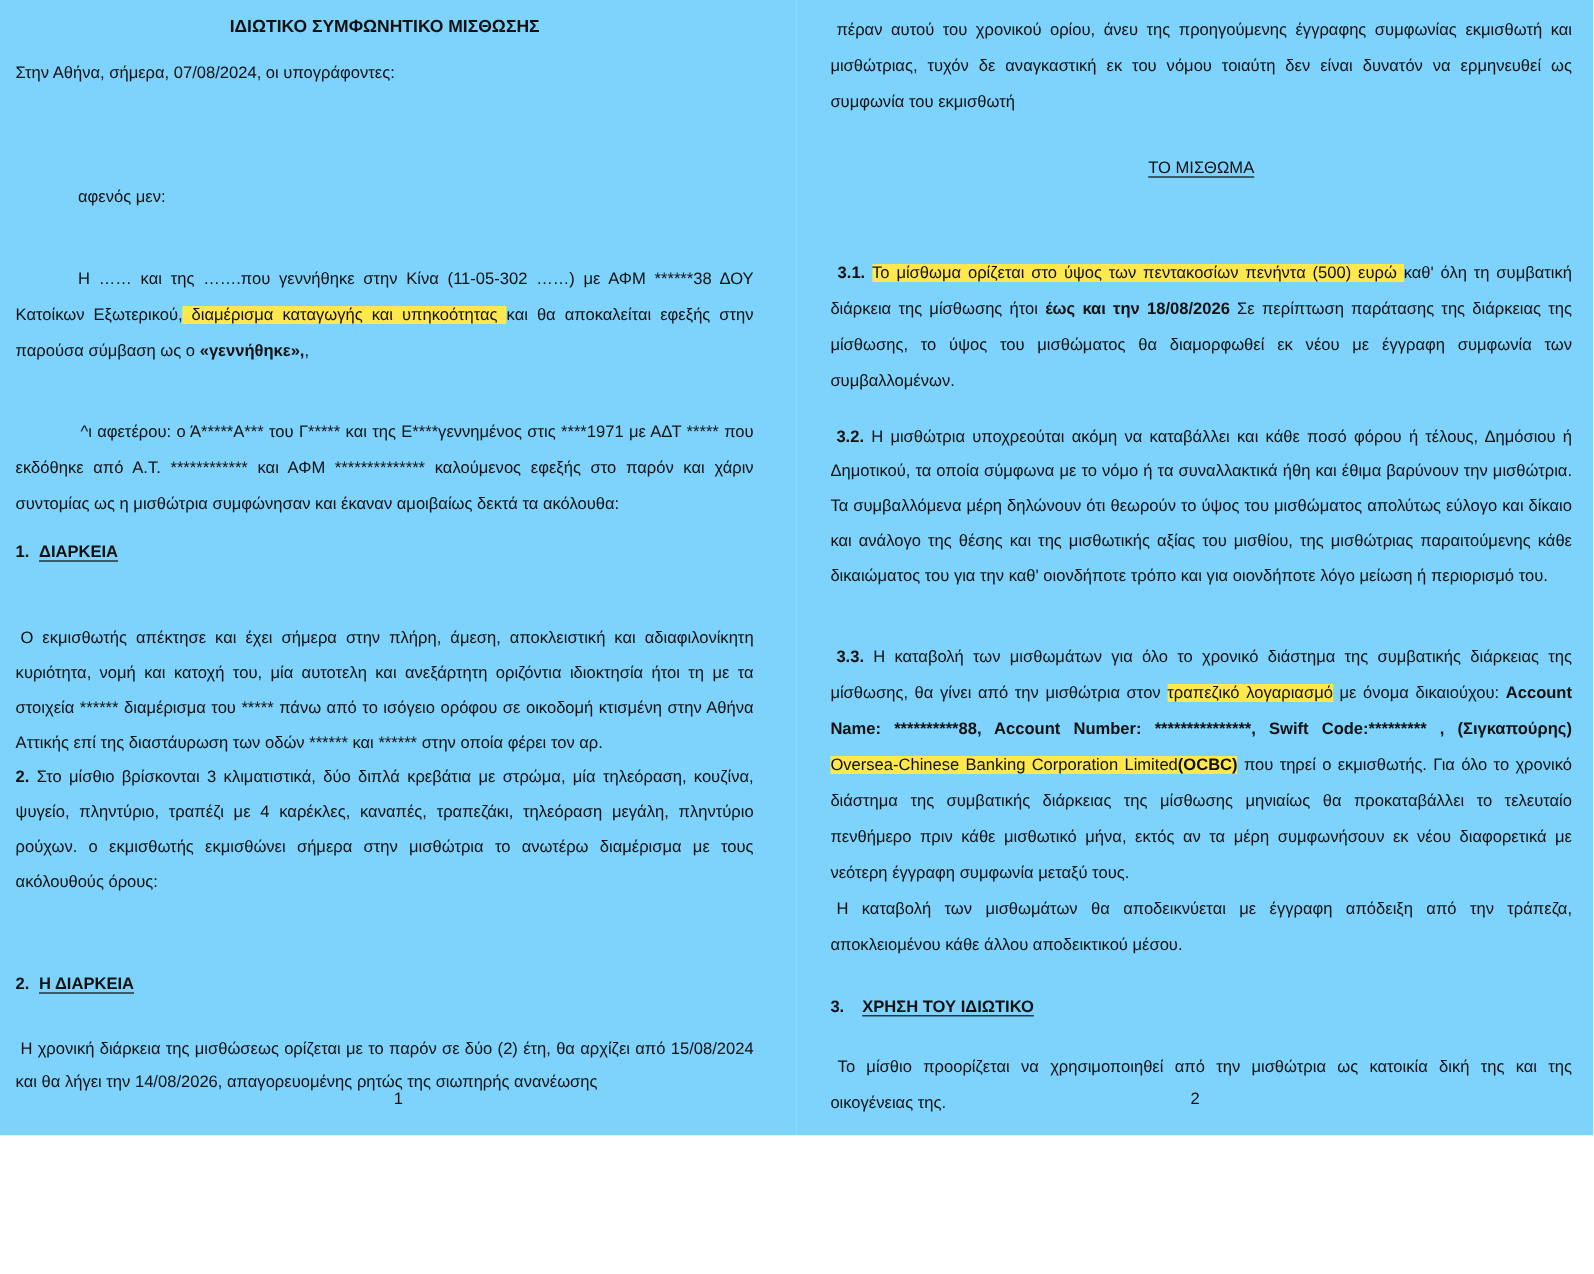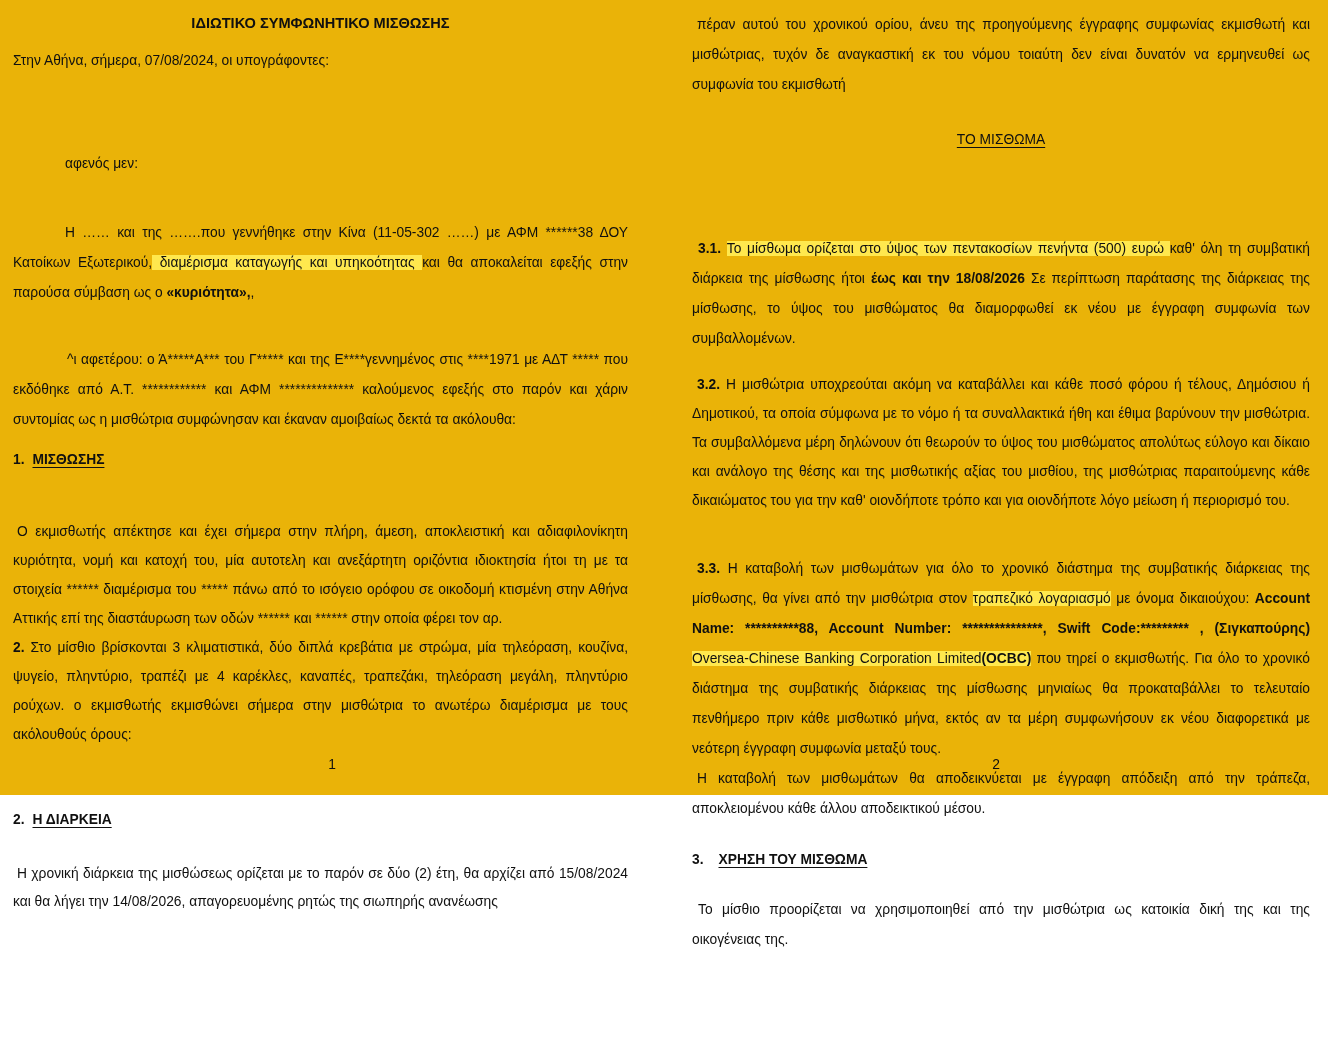--- a/index.html
+++ b/index.html
@@ -5,21 +5,21 @@
   html,body { margin:0; padding:0; background:#ffffff; }
   .sheet {
     position:relative;
     width:1328px; height:1062px;
     background:#ffffff;
     color:#101010;
     font-family:"Liberation Sans","DejaVu Sans",sans-serif;
     font-size:13.8px;
     overflow:hidden;
   }
-  .page { position:absolute; top:0; height:795px; box-sizing:border-box; background:#eab308; }
+  .page { position:absolute; top:0; height:946px; box-sizing:border-box; background:#7dd3fc; }
   .page-1 { left:0;   width:664px; padding:8px 36px 0 13px; }
   .page-2 { left:664px; width:664px; padding:10px 18px 0 28px; }
 
   p { margin:0; line-height:30px; text-align:justify; }
   .b  { font-weight:bold; }
   .hl { background:#ffe84e; }
 
   .doc-title { text-align:center; font-weight:bold; font-size:14.6px; line-height:30px; }
 
   .heading { font-weight:bold; text-align:left; }
@@ -34,21 +34,21 @@
   .pg1-h1     { margin-top:10px; }
   .pg1-s1p1   { margin-top:42px; text-indent:4px; line-height:29px; }
   .pg1-s1p2   { line-height:29px; }
   .pg1-h2     { margin-top:56px; }
   .pg1-s2p1   { margin-top:25px; text-indent:4px; line-height:28px; }
 
   
   .pg2-cont  { text-indent:5px; }
   .pg2-h3    { margin-top:25px; text-align:center; }
   .pg2-h3 .label { text-decoration:underline; text-underline-offset:3px; }
-  .pg2-p31   { margin-top:79px; text-indent:6px; }
+  .pg2-p31   { margin-top:58px; text-indent:6px; }
   .pg2-p32   { margin-top:16px;  text-indent:5px; line-height:29px; }
   .pg2-p33   { margin-top:39px; text-indent:5px; }
   .pg2-p33b  { text-indent:5px; }
   .pg2-h4    { margin-top:21px; }
   .pg2-h4 .num { margin-right:15px; }
   .pg2-p41   { margin-top:20px; text-indent:6px; }
 
   .pageno {
     position:absolute; bottom:22px; left:0; width:100%;
     text-align:center; line-height:16px;
@@ -60,25 +60,25 @@
 <div class="sheet">
 
   <div class="page page-1">
 
     <p class="doc-title">ΙΔΙΩΤΙΚΟ ΣΥΜΦΩΝΗΤΙΚΟ ΜΙΣΘΩΣΗΣ</p>
 
     <p class="pg1-intro">Στην Αθήνα, σήμερα, 07/08/2024, οι υπογράφοντες:</p>
 
     <p class="pg1-afenos">αφενός μεν:</p>
 
-    <p class="pg1-party1"><span>Η …… και της …….που γεννήθηκε στην Κίνα (11-05-302 ……) με ΑΦΜ ******38 ΔΟΥ Κατοίκων Εξωτερικού,</span><span class="hl"> διαμέρισμα καταγωγής και υπηκοότητας </span><span>και θα αποκαλείται εφεξής στην παρούσα σύμβαση ως ο </span><span class="b">«κυριότητα»,</span><span>,</span></p>
+    <p class="pg1-party1"><span>Η …… και της …….που γεννήθηκε στην Κίνα (11-05-302 ……) με ΑΦΜ ******38 ΔΟΥ Κατοίκων Εξωτερικού,</span><span class="hl"> διαμέρισμα καταγωγής και υπηκοότητας </span><span>και θα αποκαλείται εφεξής στην παρούσα σύμβαση ως ο </span><span class="b">«γεννήθηκε»,</span><span>,</span></p>
 
     <p class="pg1-party2">^ι αφετέρου: ο Ά*****Α*** του Γ***** και της Ε****γεννημένος στις ****1971 με ΑΔΤ ***** που εκδόθηκε από Α.Τ. ************ και ΑΦΜ ************** καλούμενος εφεξής στο παρόν και χάριν συντομίας ως η μισθώτρια συμφώνησαν και έκαναν αμοιβαίως δεκτά τα ακόλουθα:</p>
 
-    <p class="heading pg1-h1"><span class="num">1.</span><span class="label">ΜΙΣΘΩΣΗΣ</span></p>
+    <p class="heading pg1-h1"><span class="num">1.</span><span class="label">ΔΙΑΡΚΕΙΑ</span></p>
 
     <p class="pg1-s1p1">Ο εκμισθωτής απέκτησε και έχει σήμερα στην πλήρη, άμεση, αποκλειστική και αδιαφιλονίκητη κυριότητα, νομή και κατοχή του, μία αυτοτελη και ανεξάρτητη οριζόντια ιδιοκτησία ήτοι τη με τα στοιχεία ****** διαμέρισμα του ***** πάνω από το ισόγειο ορόφου σε οικοδομή κτισμένη στην Αθήνα Αττικής επί της διαστάυρωση των οδών ****** και ****** στην οποία φέρει τον αρ.</p>
 
     <p class="pg1-s1p2"><span class="b">2.</span><span> Στο μίσθιο βρίσκονται 3 κλιματιστικά, δύο διπλά κρεβάτια με στρώμα, μία τηλεόραση, κουζίνα, ψυγείο, πληντύριο, τραπέζι με 4 καρέκλες, καναπές, τραπεζάκι, τηλεόραση μεγάλη, πληντύριο ρούχων. ο εκμισθωτής εκμισθώνει σήμερα στην μισθώτρια το ανωτέρω διαμέρισμα με τους ακόλουθούς όρους:</span></p>
 
     <p class="heading pg1-h2"><span class="num">2.</span><span class="label">Η ΔΙΑΡΚΕΙΑ</span></p>
 
     <p class="pg1-s2p1">Η χρονική διάρκεια της μισθώσεως ορίζεται με το παρόν σε δύο (2) έτη, θα αρχίζει από 15/08/2024 και θα λήγει την 14/08/2026, απαγορευομένης ρητώς της σιωπηρής ανανέωσης</p>
 
     <div class="pageno">1</div>
@@ -91,20 +91,20 @@
     <p class="pg2-h3"><span class="label">ΤΟ ΜΙΣΘΩΜΑ</span></p>
 
     <p class="pg2-p31"><span class="b">3.1. </span><span class="hl">Το μίσθωμα ορίζεται στο ύψος των πεντακοσίων πενήντα (500) ευρώ </span><span>καθ' όλη τη συμβατική διάρκεια της μίσθωσης ήτοι </span><span class="b">έως και την 18/08/2026</span><span> Σε περίπτωση παράτασης της διάρκειας της μίσθωσης, το ύψος του μισθώματος θα διαμορφωθεί εκ νέου με έγγραφη συμφωνία των συμβαλλομένων.</span></p>
 
     <p class="pg2-p32"><span class="b">3.2.</span><span> Η μισθώτρια υποχρεούται ακόμη να καταβάλλει και κάθε ποσό φόρου ή τέλους, Δημόσιου ή Δημοτικού, τα οποία σύμφωνα με το νόμο ή τα συναλλακτικά ήθη και έθιμα βαρύνουν την μισθώτρια. Τα συμβαλλόμενα μέρη δηλώνουν ότι θεωρούν το ύψος του μισθώματος απολύτως εύλογο και δίκαιο και ανάλογο της θέσης και της μισθωτικής αξίας του μισθίου, της μισθώτριας παραιτούμενης κάθε δικαιώματος του για την καθ' οιονδήποτε τρόπο και για οιονδήποτε λόγο μείωση ή περιορισμό του.</span></p>
 
     <p class="pg2-p33"><span class="b">3.3.</span><span> Η καταβολή των μισθωμάτων για όλο το χρονικό διάστημα της συμβατικής διάρκειας της μίσθωσης, θα γίνει από την μισθώτρια στον </span><span class="hl">τραπεζικό λογαριασμό</span><span> με όνομα δικαιούχου: </span><span class="b">Account Name: **********88, Account Number: ***************, Swift Code:********* , (Σιγκαπούρης) </span><span class="hl">Oversea-Chinese Banking Corporation Limited</span><span class="hl b">(OCBC)</span><span> που τηρεί ο εκμισθωτής. Για όλο το χρονικό διάστημα της συμβατικής διάρκειας της μίσθωσης μηνιαίως θα προκαταβάλλει το τελευταίο πενθήμερο πριν κάθε μισθωτικό μήνα, εκτός αν τα μέρη συμφωνήσουν εκ νέου διαφορετικά με νεότερη έγγραφη συμφωνία μεταξύ τους.</span></p>
 
     <p class="pg2-p33b">Η καταβολή των μισθωμάτων θα αποδεικνύεται με έγγραφη απόδειξη από την τράπεζα, αποκλειομένου κάθε άλλου αποδεικτικού μέσου.</p>
 
-    <p class="heading pg2-h4"><span class="num">3.</span><span class="label">ΧΡΗΣΗ ΤΟΥ ΜΙΣΘΩΜΑ</span></p>
+    <p class="heading pg2-h4"><span class="num">3.</span><span class="label">ΧΡΗΣΗ ΤΟΥ ΙΔΙΩΤΙΚΟ</span></p>
 
     <p class="pg2-p41">Το μίσθιο προορίζεται να χρησιμοποιηθεί από την μισθώτρια ως κατοικία δική της και της οικογένειας της.</p>
 
     <div class="pageno">2</div>
   </div>
 
 </div>
 
 </body></html>

